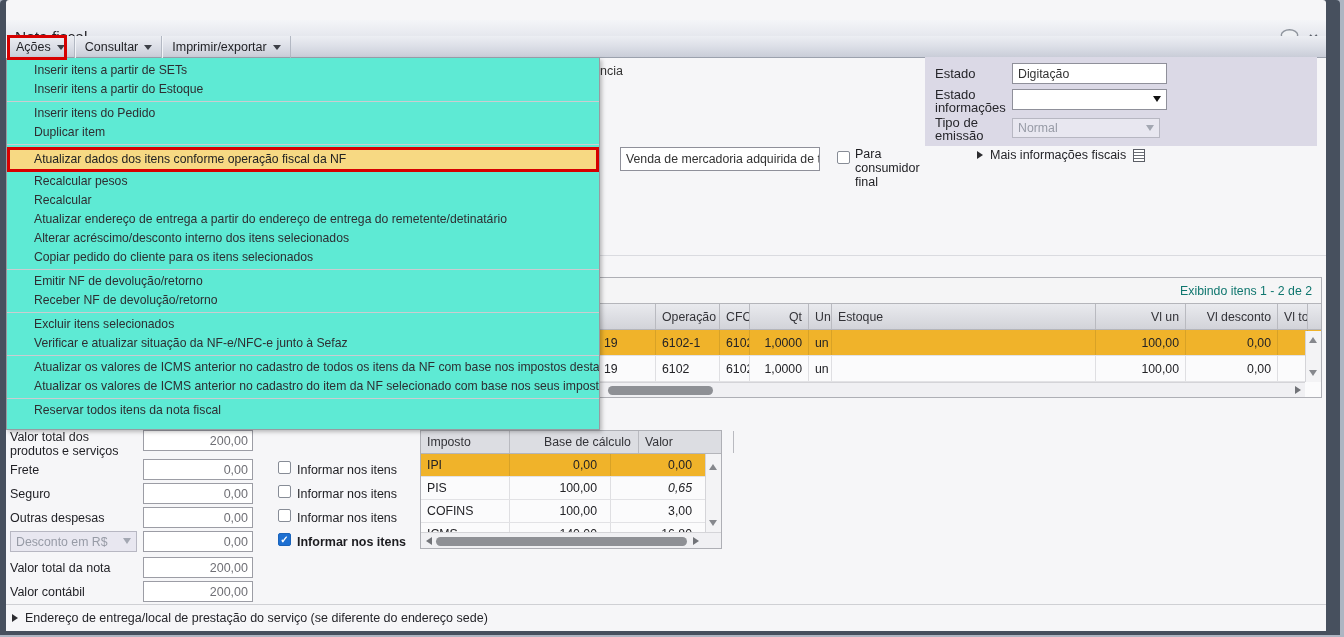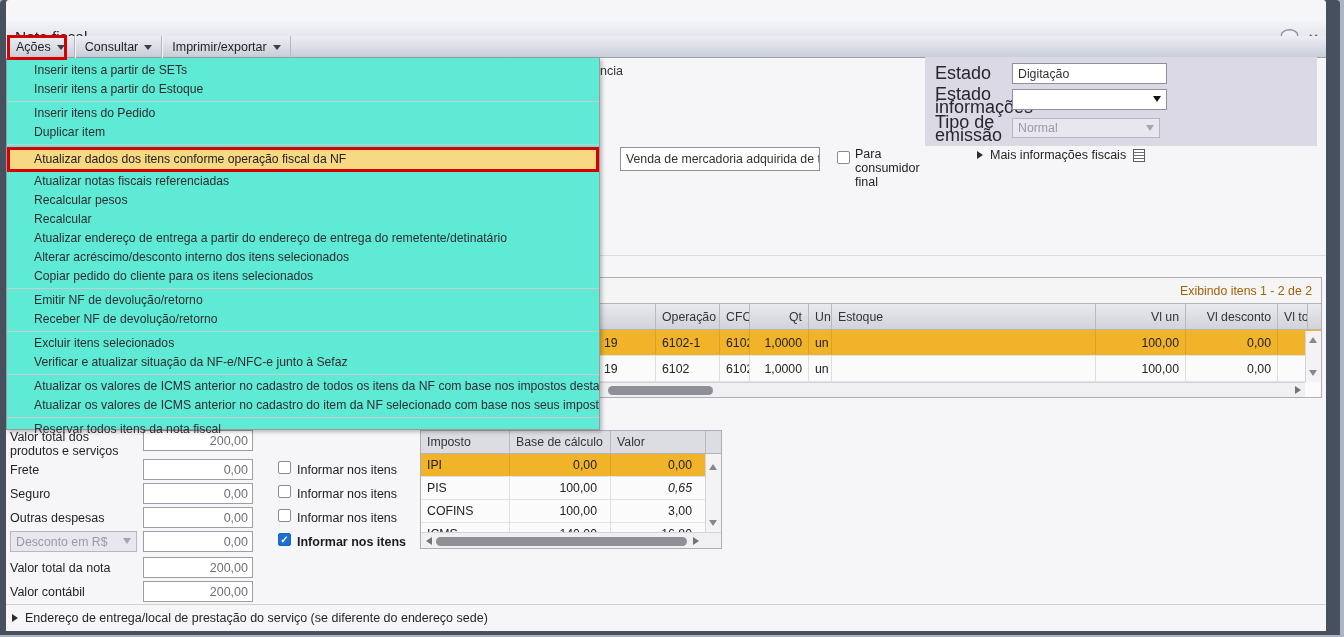--- a/index.html
+++ b/index.html
@@ -34,21 +34,21 @@
   .ddmenu { position:absolute; left:0; top:58px; width:594px; height:372px; z-index:50;
     background:#5eead4; border:1px solid #989aa0; border-top:none; padding-top:3px;
     box-shadow:2px 2px 4px rgba(0,0,0,0.25); }
   .menu-item { height:19px; line-height:19px; padding-left:27px; font-size:12.2px; color:#2e2e32; white-space:nowrap; overflow:hidden; }
   .menu-item.hl { height:25px; background:#f7d983; border:3px solid #d60000; line-height:19px; padding-left:24px; color:#222; }
   .menu-sep { border-top:1px solid #cbccd0; margin:2px 0; }
 
   
   .partial-lbl { position:absolute; left:594px; top:64px; font-size:12.5px; color:#333; }
   .lav-panel { position:absolute; left:919px; top:57px; width:392px; height:89px; background:#dbd9e6; }
-  .lav-lbl { position:absolute; font-size:18px; color:#26262b; line-height:13px; width:72px; }
+  .lav-lbl { position:absolute; font-size:13px; color:#26262b; line-height:13px; width:72px; }
   .box { background:#fff; border:1px solid #8f909a; position:absolute; font-size:12.3px; color:#333;
     display:flex; align-items:center; padding:0 5px; overflow:hidden; white-space:nowrap; }
   .box .dd-arrow { position:absolute; right:5px; top:6px; width:0; height:0;
     border-left:4.5px solid transparent; border-right:4.5px solid transparent; border-top:6px solid #111; }
   .box.disabled { background:#e8e7f0; border-color:#b7b7c2; color:#979ba6; }
   .box.disabled .dd-arrow { border-top-color:#a3a7b2; }
 
   .op-box { position:absolute; left:614px; top:147px; width:200px; height:24px; }
 
   .cb { width:13px; height:13px; border:1px solid #878c96; background:#fff; border-radius:2px; position:absolute; }
@@ -59,21 +59,21 @@
   .expander { position:absolute; display:flex; align-items:center; gap:7px; font-size:12.5px; color:#25252a; }
   .tri-r { width:0; height:0; border-top:4.5px solid transparent; border-bottom:4.5px solid transparent; border-left:6px solid #2c2c30; }
   .doc-ic { width:12px; height:13px; border:1px solid #5b5e66; background:
      repeating-linear-gradient(#fff 0 2px, #6a6d75 2px 3px); }
 
   .divider { position:absolute; left:0; right:0; top:255px; border-top:1px solid #dadbe0; }
 
   
   .itable { position:absolute; left:591px; top:277px; width:725px; height:121px;
     border:1px solid #aeafb5; background:#fbfbfc; }
-  .it-toolbar { height:25px; background:#f5f5f6; font-size:12.3px; color:#a16207;
+  .it-toolbar { height:25px; background:#f5f5f6; font-size:12.3px; color:#0f766e;
     display:flex; align-items:center; justify-content:flex-end; padding-right:9px; }
   .it-header { height:27px; display:flex; background:linear-gradient(#e9eaee, #d2d3d9);
     border-top:1px solid #b4b5ba; border-bottom:1px solid #b4b5ba; }
   .icell { height:100%; padding:0 6px; font-size:12.3px; color:#333338; display:flex; align-items:center;
     border-right:1px solid #b9bac0; overflow:hidden; white-space:nowrap; flex:none; }
   .irow { height:26px; display:flex; background:#fbfbfc; border-bottom:1px solid #e2e2e5; }
   .irow .icell { border-right:1px solid #dfdfe2; color:#222226; }
   .irow.sel { background:#f0b32a; }
   .irow.sel .icell { border-right-color:#d8a226; }
   .icell.r { justify-content:flex-end; }
@@ -224,21 +224,20 @@
     </div>
 
     <div class="ddmenu" id="acoes-menu">
         <div class="menu-item">Inserir itens a partir de SETs</div>
         <div class="menu-item">Inserir itens a partir do Estoque</div>
         <div class="menu-sep"></div>
         <div class="menu-item">Inserir itens do Pedido</div>
         <div class="menu-item">Duplicar item</div>
         <div class="menu-sep"></div>
         <div class="menu-item hl">Atualizar dados dos itens conforme operação fiscal da NF</div>
-        <div class="menu-item">Atualizar notas fiscais referenciadas</div>
         <div class="menu-item">Recalcular pesos</div>
         <div class="menu-item">Recalcular</div>
         <div class="menu-item">Atualizar endereço de entrega a partir do endereço de entrega do remetente/detinatário</div>
         <div class="menu-item">Alterar acréscimo/desconto interno dos itens selecionados</div>
         <div class="menu-item">Copiar pedido do cliente para os itens selecionados</div>
         <div class="menu-sep"></div>
         <div class="menu-item">Emitir NF de devolução/retorno</div>
         <div class="menu-item">Receber NF de devolução/retorno</div>
         <div class="menu-sep"></div>
         <div class="menu-item">Excluir itens selecionados</div>
@@ -294,21 +293,21 @@
 
       <span class="t-lbl" style="top:585px;">Valor contábil</span>
       <div class="t-val" style="top:581px;">
           <span>200,00</span>
         </div>
     </div>
 
     <div class="taxtable">
       <div class="tx-header" id="tax-header">
           <div class="txcell" style="width: 89px;">Imposto</div>
-          <div class="txcell" style="width: 101px;">Base de cálculo</div>
+          <div class="txcell" style="width: 101px; margin-left: 28px;">Base de cálculo</div>
           <div class="txcell" style="width: 95px;">Valor</div>
         </div>
       <div id="tax-rows">
           <div class="txrow sel">
             <div class="txcell" style="width: 89px;">IPI</div>
             <div class="txcell r" style="width: 101px;">0,00</div>
             <div class="txcell r" style="width: 95px;">0,00</div>
           </div>
           <div class="txrow">
             <div class="txcell" style="width: 89px;">PIS</div>

